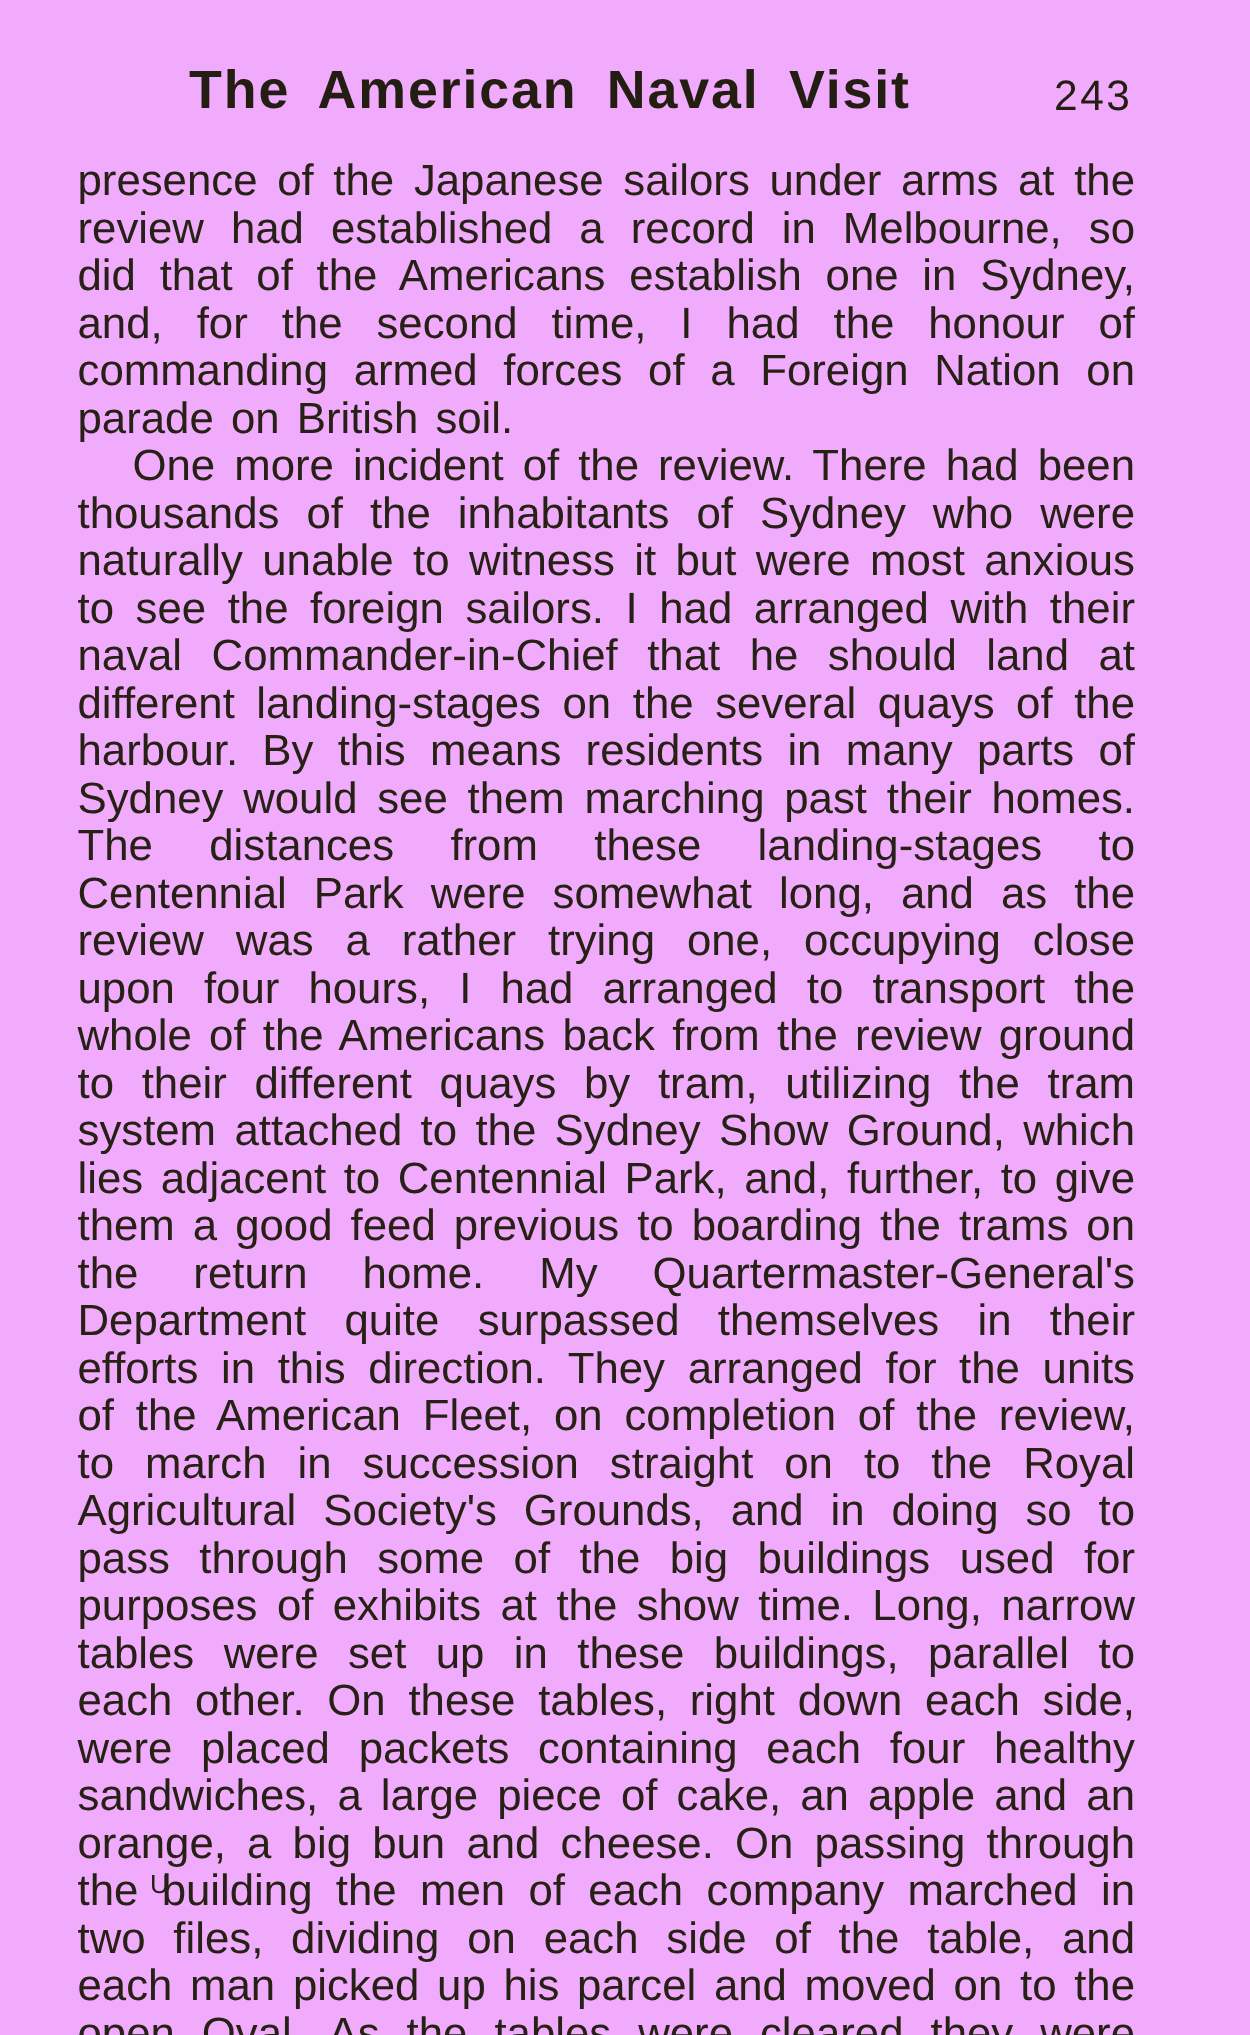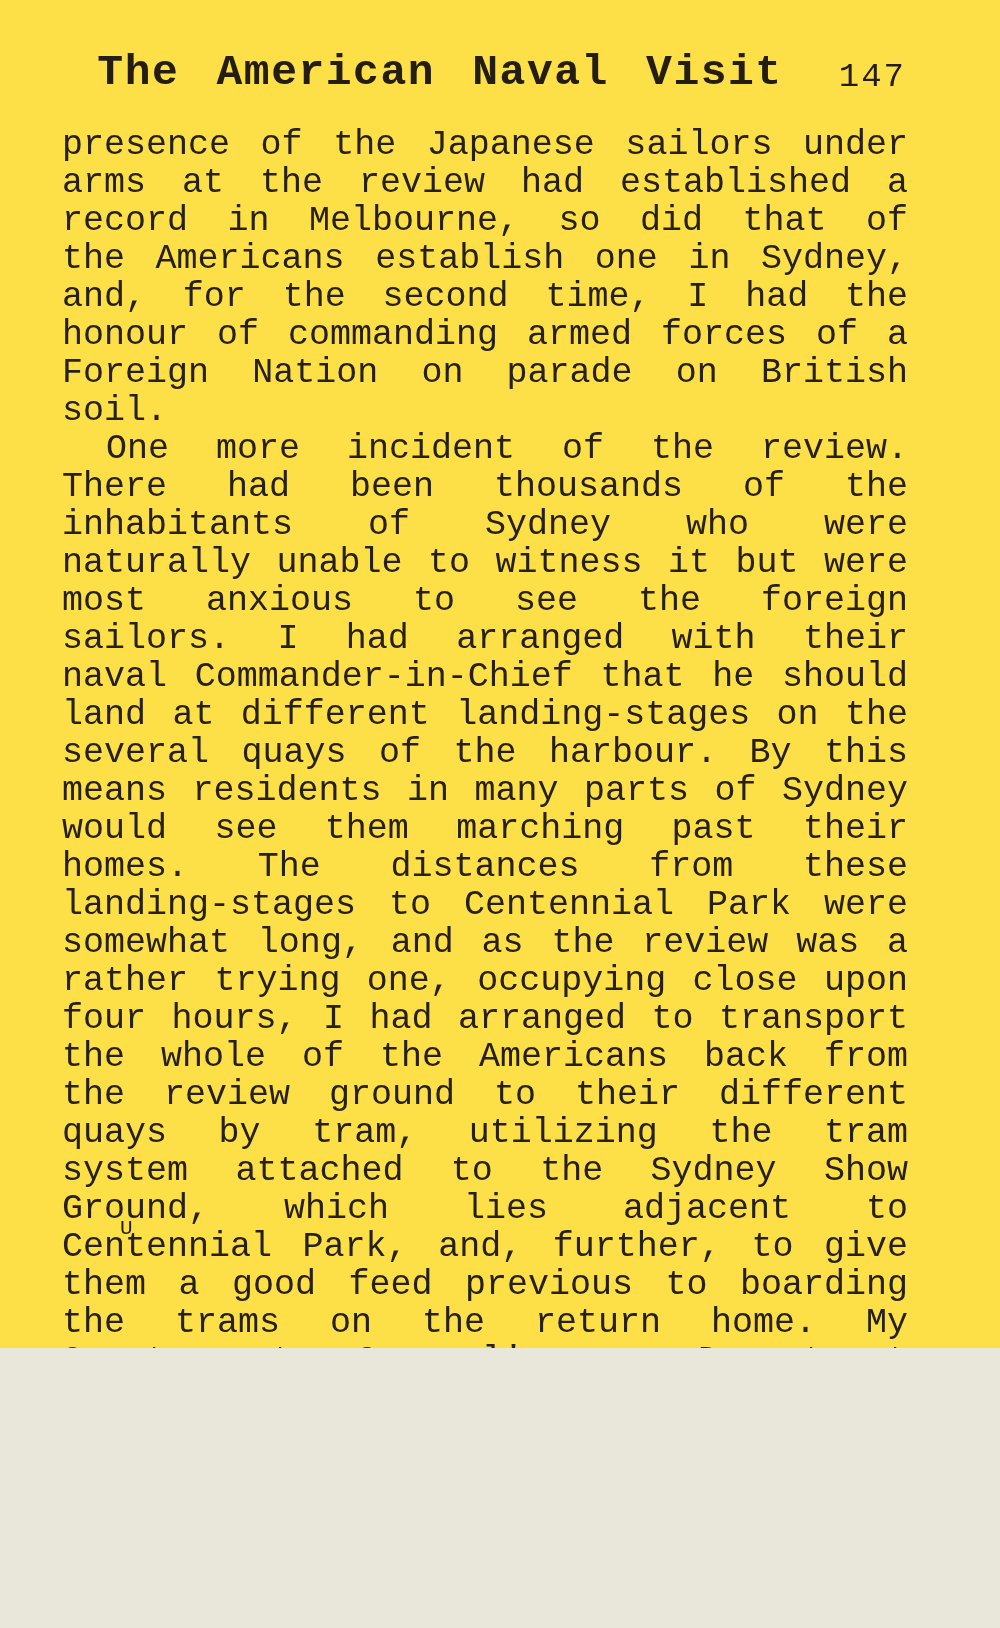--- a/index.html
+++ b/index.html
@@ -3,24 +3,24 @@
 <meta charset="utf-8">
 <style>
   html, body {
     margin: 0;
     padding: 0;
     background: #e9e6da;
   }
   .page {
     position: relative;
     width: 1000px;
-    height: 1348px;
+    height: 1628px;
     margin: 0 auto;
-    background: #fde047;
-    font-family: Liberation Mono, monospace;
+    background: #f0abfc;
+    font-family: Liberation Sans, sans-serif;
     color: #211b12;
     box-sizing: border-box;
     overflow: hidden;
   }
   .page-inner {
     position: absolute;
     left: 62px;
     right: 92px;
     top: 48px;
   }
@@ -68,21 +68,21 @@
   }
 </style>
 </head>
 <body>
 
 <div class="page">
   <div class="page-inner">
 
     <div class="header">
       <h1 class="title">The American Naval Visit</h1>
-      <span class="folio">147</span>
+      <span class="folio">243</span>
     </div>
 
     <div class="body-text">
       <p>presence of the Japanese sailors under arms at the review had established a record in Melbourne, so did that of the Americans establish one in Sydney, and, for the second time, I had the honour of commanding armed forces of a Foreign Nation on parade on British soil.</p>
       <p class="indented">One more incident of the review.  There had been thousands of the inhabitants of Sydney who were naturally unable to witness it but were most anxious to see the foreign sailors.  I had arranged with their naval Commander-in-Chief that he should land at different landing-stages on the several quays of the harbour.  By this means residents in many parts of Sydney would see them marching past their homes.  The distances from these landing-stages to Centennial Park were somewhat long, and as the review was a rather trying one, occupying close upon four hours, I had arranged to transport the whole of the Americans back from the review ground to their different quays by tram, utilizing the tram system attached to the Sydney Show Ground, which lies adjacent to Centennial Park, and, further, to give them a good feed previous to boarding the trams on the return home.  My Quartermaster-General's Department quite surpassed themselves in their efforts in this direction.  They arranged for the units of the American Fleet, on completion of the review, to march in succession straight on to the Royal Agricultural Society's Grounds, and in doing so to pass through some of the big buildings used for purposes of exhibits at the show time.  Long, narrow tables were set up in these buildings, parallel to each other.  On these tables, right down each side, were placed packets containing each four healthy sandwiches, a large piece of cake, an apple and an orange, a big bun and cheese.  On passing through the building the men of each company marched in two files, dividing on each side of the table, and each man picked up his parcel and moved on to the open Oval.  As the tables were cleared they were immediately replenished by a large staff of assistants, ready for the succeeding companies.  In this</p>
     </div>
 
   </div>
 
   <span class="signature-mark">U</span>

